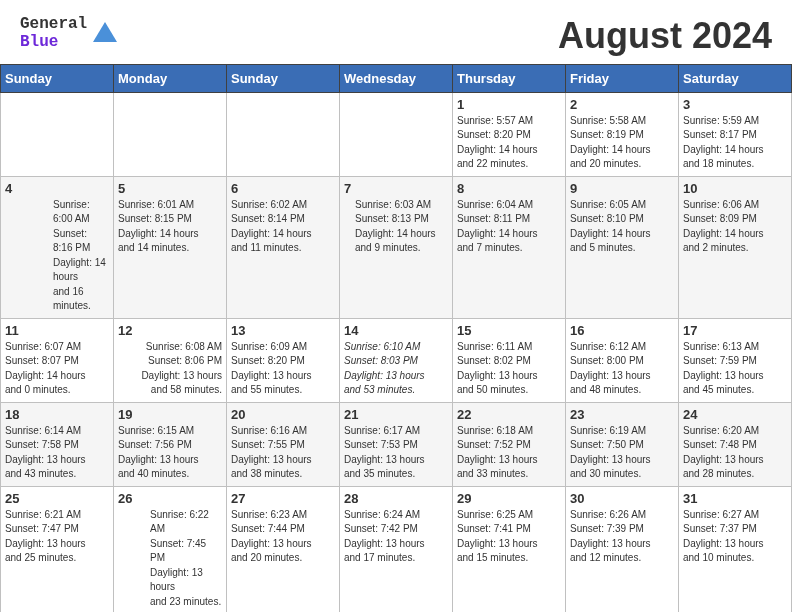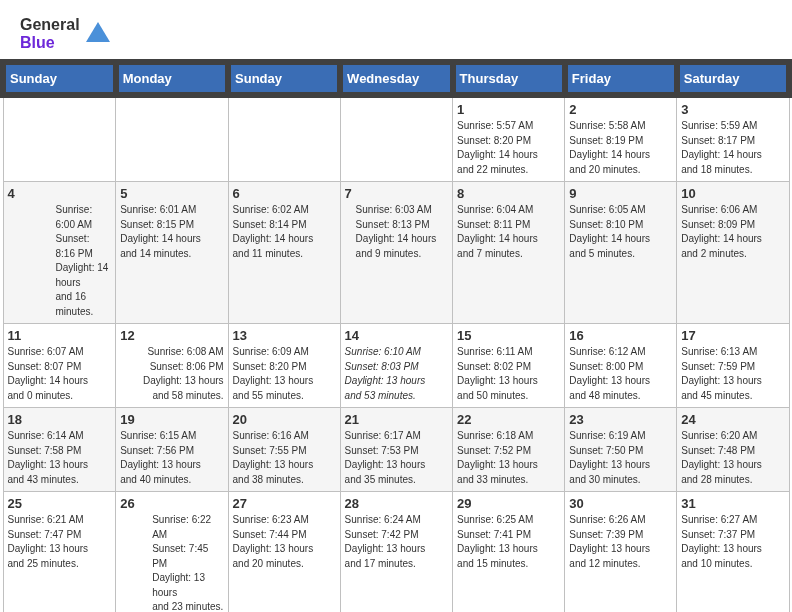--- a/index.html
+++ b/index.html
@@ -1,28 +1,28 @@
 <!DOCTYPE html>
 <html><head>
   <meta charset="utf-8">
   <style>
     * { box-sizing: border-box; margin: 0; padding: 0; }
     body { font-family: Arial, sans-serif; background: #fff; width: 792px; min-height: 612px; }
     .header { padding: 16px 20px 4px 20px; display: flex; align-items: flex-start; justify-content: space-between; }
-    .logo { display: flex; align-items: center; }
+    .logo { display: flex; align-items: center; font-family: Liberation Mono, monospace; }
     .logo-text { display: flex; flex-direction: column; line-height: 1.1; }
     .logo-general { font-size: 16px; font-weight: bold; color: #333; }
     .logo-blue { font-size: 16px; font-weight: bold; color: #6d28d9; }
     .logo-icon { width: 28px; height: 28px; margin-left: 4px; }
     .title-block { text-align: right; }
     .month-title { font-size: 36px; font-weight: bold; color: #333; line-height: 1.1; }
     .location { font-size: 15px; color: #555; margin-top: 2px; }
     table { width: 100%; border-collapse: collapse; margin-top: 4px; }
     thead tr { background: #3a6db5; }
-    thead th { color: #fff; font-size: 13px; font-weight: bold; padding: 6px 4px; text-align: left; border: 6px solid #404040; }
+    thead th { color: #fff; font-size: 13px; font-weight: bold; padding: 6px 4px; text-align: left; border: 1px solid #404040; }
     tbody tr { border: 1px solid #c0c0c0; }
     tbody td { vertical-align: top; font-size: 10.5px; color: #333; padding: 4px 4px 4px 4px; border: 1px solid #c0c0c0; min-height: 80px; width: 113px; background: #fff; }
     tbody tr:nth-child(odd) td { background: #fff; }
     tbody tr:nth-child(even) td { background: #f5f5f5; }
     .day-num { font-size: 13px; font-weight: bold; color: #333; display: block; margin-bottom: 2px; }
     .empty { background: #fff !important; }
     .cell-content { font-size: 10px; line-height: 1.45; color: #333; }
   </style>
 </head>
 <body>
@@ -31,20 +31,21 @@
   <div class="logo">
     <div class="logo-text">
       <span class="logo-general">General</span>
       <span class="logo-blue">Blue</span>
     </div>
     <svg class="logo-icon" viewBox="0 0 28 28" xmlns="http://www.w3.org/2000/svg">
       <polygon points="14,2 26,22 2,22" fill="#4a90d9"></polygon>
     </svg>
   </div>
   <div class="title-block">
+    <div class="month-title">August 2024</div>
   </div>
 </div>
 
 <table>
   <thead>
     <tr>
     <th>Sunday</th>
         <th>Monday</th>
         <th>Sunday</th>
         <th>Wednesday</th>

